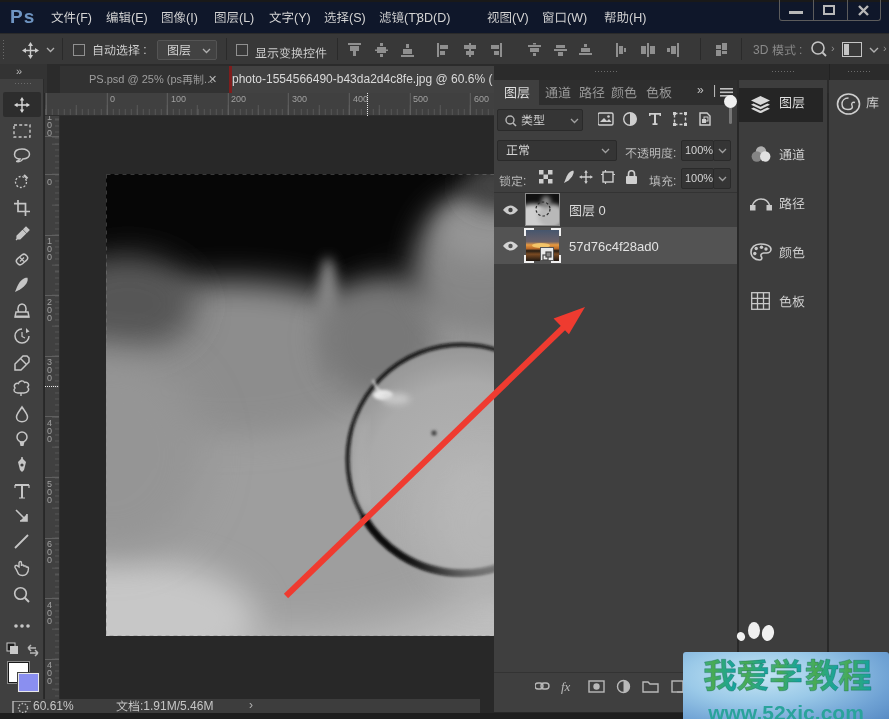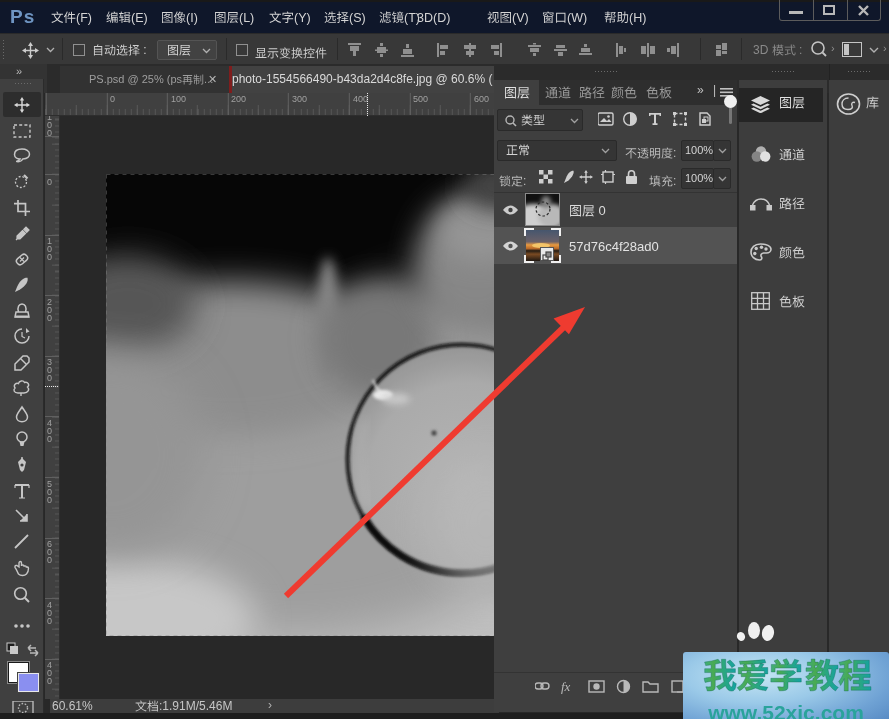--- a/index.html
+++ b/index.html
@@ -30,21 +30,21 @@
  background-image:
   repeating-linear-gradient(180deg,#606060 0 1px,transparent 1px 60.6px),
   repeating-linear-gradient(180deg,#585858 0 1px,transparent 1px 30.3px),
   repeating-linear-gradient(180deg,#555 0 1px,transparent 1px 6.06px);
  background-size:15px 100%,7px 100%,4px 100%;
  background-position:right 58px,right 27.7px,right 3.46px;
  background-repeat:repeat-y;border-right:1px solid #2e2e2e}
 .vnum{left:2px;font-size:9px;color:#a0a0a0;line-height:8px;width:8px;word-break:break-all}
 #corner{left:45px;top:93px;width:15px;height:23px;background:#404040;border-right:1px solid #333;border-bottom:1px solid #333}
 #viewport{left:60px;top:116px;width:434px;height:583px;background:#282828;overflow:hidden}
-#statusbar{left:50px;top:699px;width:449px;height:14px;background:#3d3d3d;font-size:12px;color:#c6c6c6}
+#statusbar{left:31px;top:699px;width:449px;height:14px;background:#3d3d3d;font-size:12px;color:#c6c6c6}
 #botstrip{left:0;top:713px;width:889px;height:6px;background:#1e1e1e}
 #lpanel{left:494px;top:64px;width:243px;height:648px;background:#3f3f3f}
 .ptab{top:16px;height:25px;font-size:13px;line-height:25px}
 .inbox{background:#353535;border:1px solid #2a2a2a;border-radius:2px;color:#d4d4d4;font-size:12px}
 #dock1{left:739px;top:64px;width:88px;height:648px;background:#3d3d3d}
 #dock2{left:829px;top:64px;width:60px;height:648px;background:#3d3d3d}
 .dockitem{left:0;width:88px;height:40px;color:#d2d2d2;font-size:13px}
 #wm{left:683px;top:652px;width:206px;height:79px;overflow:hidden}
 </style></head>
 <body>

